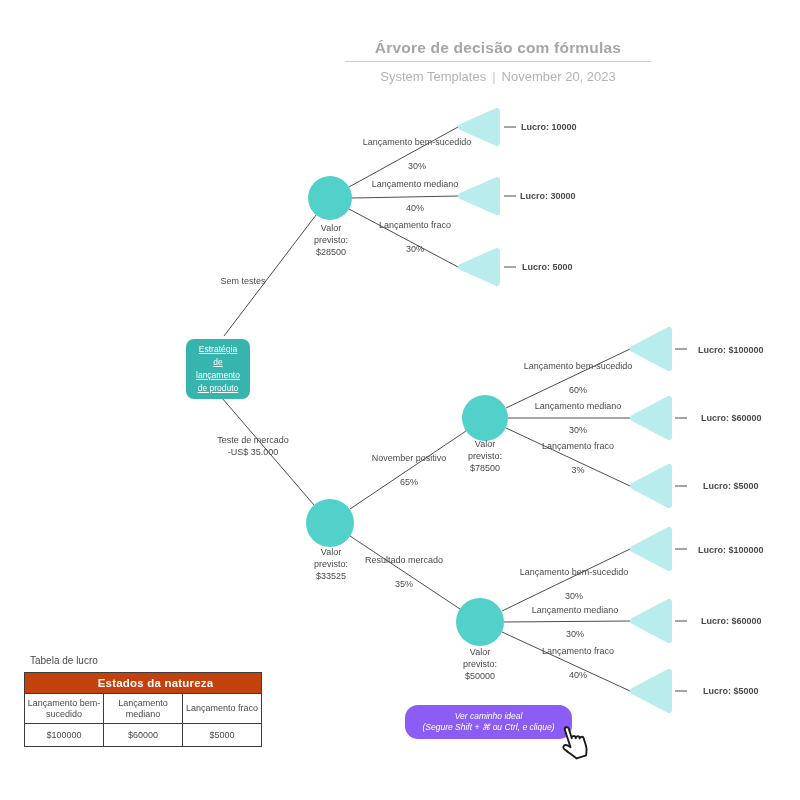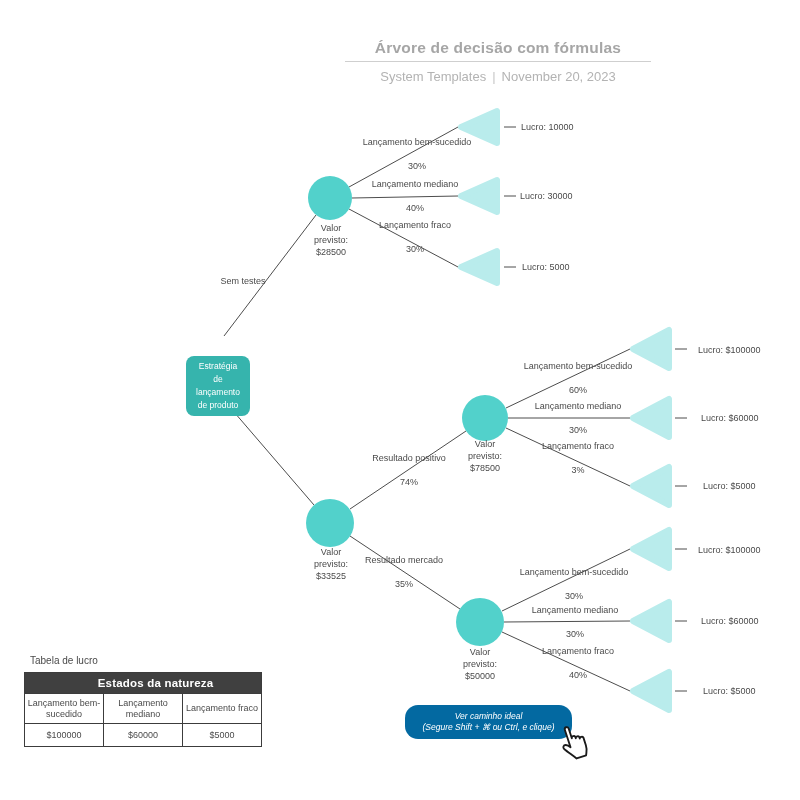--- a/index.html
+++ b/index.html
@@ -13,37 +13,37 @@
            font-size:15.5px; font-weight:bold; color:#a6a6a6; letter-spacing:.2px; }
   .title-rule { position:absolute; left:345px; top:61px; width:306px; height:1px; background:#cfcfcf; }
   .subtitle { position:absolute; left:347px; top:69px; width:302px; text-align:center;
               font-size:13px; color:#b3b3b3; }
   .subtitle .sep { margin:0 6px; color:#c7c7c7; }
   
   svg.layer { position:absolute; left:0; top:0; }
   
   .lbl { position:absolute; transform:translate(-50%,-50%); text-align:center;
          font-size:9px; line-height:12px; color:#4a4a4a; white-space:pre-line; width:150px; }
-  .payoff { position:absolute; transform:translateY(-50%); font-size:9px; color:#4a4a4a; white-space:nowrap; }
-  
-  .root-node { position:absolute; left:186px; top:356px; width:64px; height:60px;
+  .payoff { position:absolute; transform:translateY(-50%); font-size:9px; color:#4a4a4a; white-space:nowrap;font-weight:bold; }
+  
+  .root-node { position:absolute; left:186px; top:339px; width:64px; height:60px;
     background:#36b4ad; border-radius:8px; color:#fff; font-size:8.5px; line-height:13px;
-    display:flex; align-items:center; justify-content:center; text-align:center; white-space:pre-line; }
+    display:flex; align-items:center; justify-content:center; text-align:center; white-space:pre-line;text-decoration:underline; }
   
   .table-caption { position:absolute; left:30px; top:655px; font-size:10px; color:#4a4a4a; }
   table.profit-table { position:absolute; left:24px; top:672px; width:238px;
     border-collapse:collapse; table-layout:fixed; font-size:9px; color:#4a4a4a; }
   table.profit-table th, table.profit-table td { border:1px solid #3c3c3c; text-align:center; padding:2px; }
-  table.profit-table .tbl-header { background:#404040; color:#fff; font-size:11.5px;
+  table.profit-table .tbl-header { background:#c2410c; color:#fff; font-size:11.5px;
     font-weight:bold; height:21px; letter-spacing:.2px;padding-left:27px; }
   table.profit-table .col { font-weight:normal; height:30px; line-height:11px; }
   table.profit-table td { height:23px; }
   
   .ideal-btn { position:absolute; left:405px; top:705px; width:167px; height:34px;
-    background:#0369a1; border-radius:13px; color:#fff; font-size:8.5px; font-style:italic;
+    background:#8b5cf6; border-radius:13px; color:#fff; font-size:8.5px; font-style:italic;
     line-height:11px; display:flex; flex-direction:column; align-items:center; justify-content:center;
     text-align:center; cursor:pointer; }
   .hand-cursor { position:absolute; left:553px; top:716px; width:46px; height:46px;
     transform:rotate(-18deg); }
 </style>
 </head>
 <body>
 
 <div class="canvas">
 
@@ -96,20 +96,22 @@
       <circle cx="480" cy="622" r="24"></circle>
     </g>
   </svg>
 
   <div class="root-node">Estratégia
 de
 lançamento
 de produto</div>
 
   <div class="lbl" style="left:243px; top:281px;">Sem testes</div>
+  <div class="lbl" style="left:253px; top:446px;">Teste de mercado
+-US$ 35.000</div>
 
   <div class="lbl" style="left:331px; top:240px;">Valor
 previsto:
 $28500</div>
   <div class="lbl" style="left:331px; top:564px;">Valor
 previsto:
 $33525</div>
   <div class="lbl" style="left:485px; top:456px;">Valor
 previsto:
 $78500</div>
@@ -124,22 +126,22 @@
   <div class="lbl" style="left:415px; top:196px;">
     <div>Lançamento mediano</div>
     <div>40%</div>
   </div>
   <div class="lbl" style="left:415px; top:237px;">
     <div>Lançamento fraco</div>
     <div>30%</div>
   </div>
 
   <div class="lbl" style="left:409px; top:470px;">
-    <div>Resultado positivo</div>
-    <div>74%</div>
+    <div>November positivo</div>
+    <div>65%</div>
   </div>
   <div class="lbl" style="left:404px; top:572px;">
     <div>Resultado mercado</div>
     <div>35%</div>
   </div>
 
   <div class="lbl" style="left:578px; top:378px;">
     <div>Lançamento bem-sucedido</div>
     <div>60%</div>
   </div>

